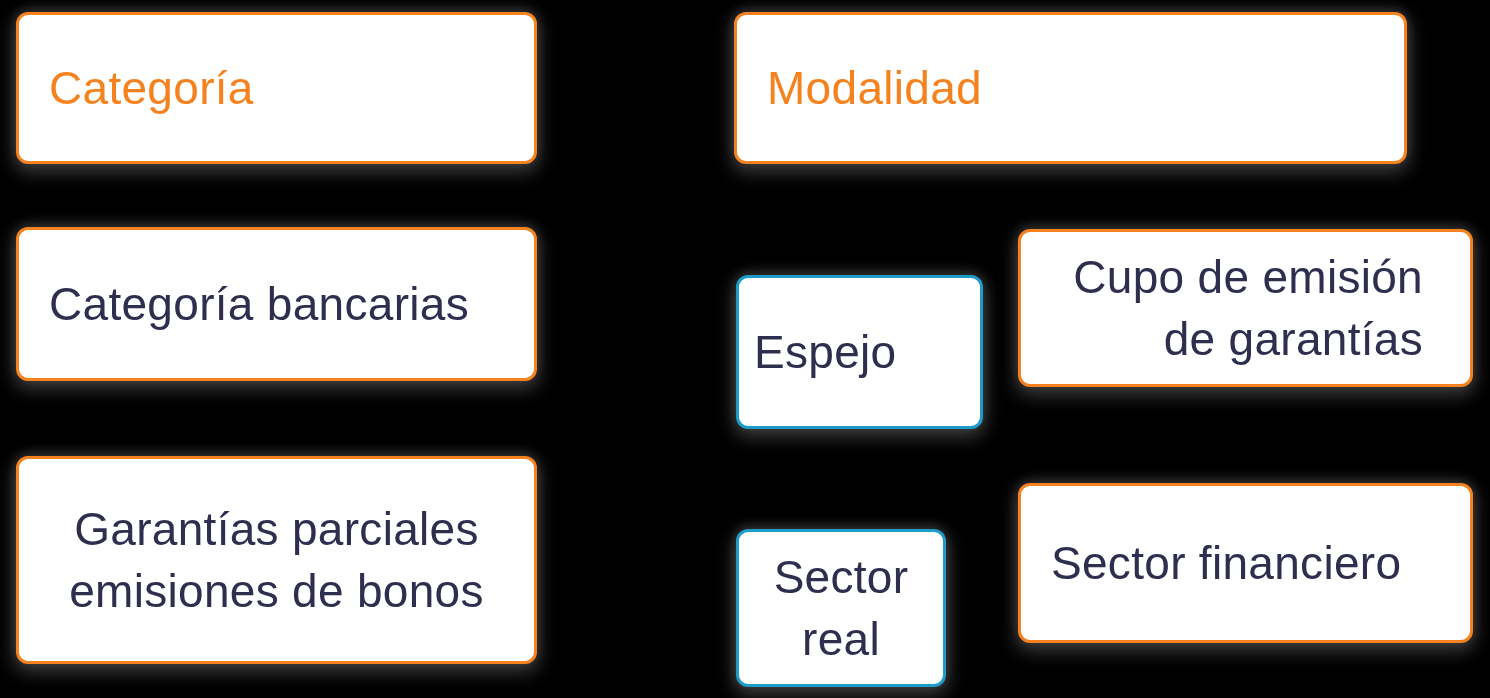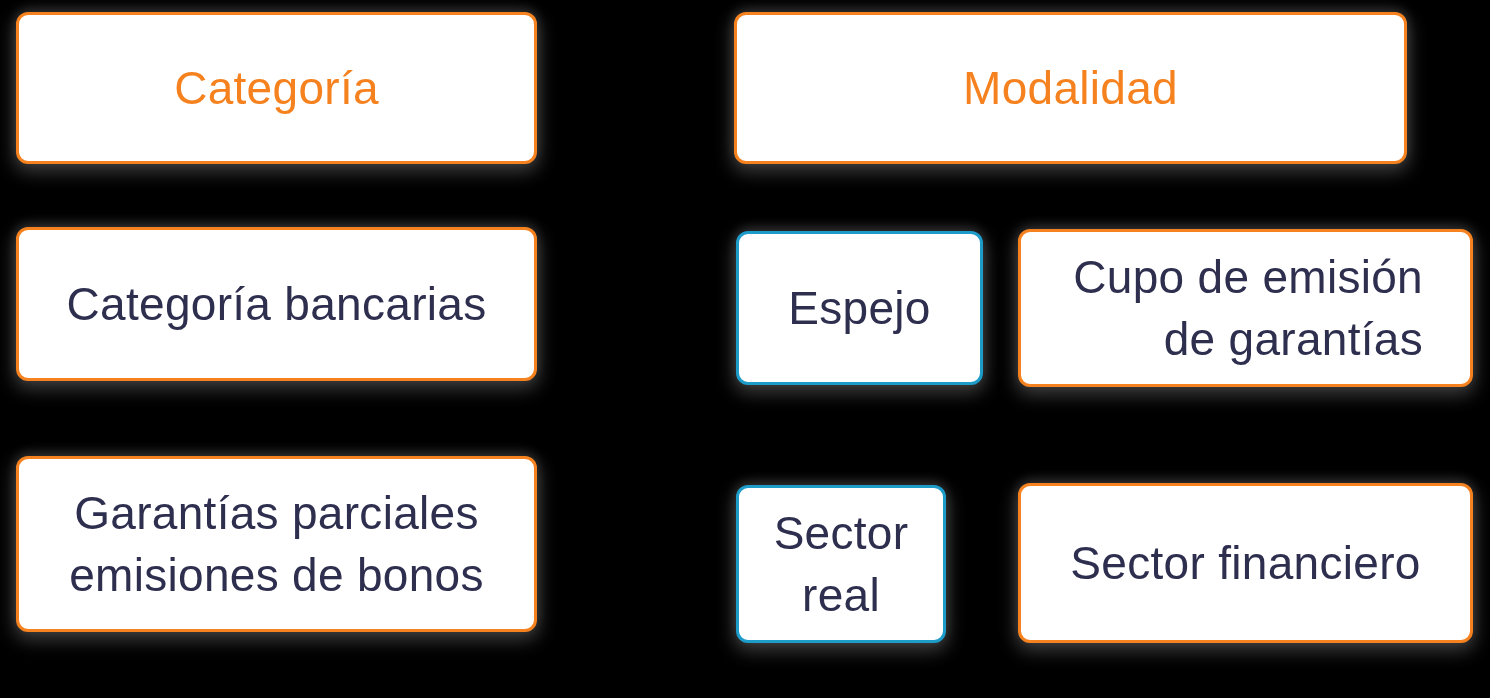--- a/index.html
+++ b/index.html
@@ -19,42 +19,42 @@
     overflow:hidden;
   }
   .stage{position:absolute;inset:0;}
   .box{
     position:absolute;
     background:var(--box-bg);
     border:3px solid var(--orange);
     border-radius:12px;
     display:flex;
     align-items:center;
-    justify-content:center;
+    justify-content:flex-start;
     text-align:center;
     font-size:46px;
     font-weight:500;
     line-height:1.35;
     letter-spacing:.3px;
     color:var(--navy);
     box-shadow:0 6px 18px 2px rgba(158,158,158,.38), 0 -4px 12px 0 rgba(158,158,158,.20);
     padding:8px 30px;
   }
   .box--header{color:var(--orange);}
-  .box--blue{border-color:var(--blue);padding:8px 15px;}
+  .box--blue{border-color:var(--blue);padding:8px 15px;margin-top:44px;}
   .box--left-align{justify-content:flex-start;text-align:right;}
   .box--left-align .wrap-narrow{max-width:372px;}
 
   
   #categoria-box          {left:16px;  top:12px;  width:521px; height:152px;}
   #modalidad-box          {left:734px; top:12px;  width:673px; height:152px;}
   #garantias-bancarias-box{left:16px;  top:227px; width:521px; height:154px;}
   #espejo-box             {left:736px; top:231px; width:247px; height:154px;}
   #cupo-box               {left:1018px;top:229px; width:455px; height:158px;}
-  #garantias-parciales-box{left:16px;  top:456px; width:521px; height:176px;}
+  #garantias-parciales-box{left:16px;  top:456px; width:521px; height:208px;}
   #sector-real-box        {left:736px; top:485px; width:210px; height:158px;}
   #sector-financiero-box  {left:1018px;top:483px; width:455px; height:160px;}
 </style>
 </head>
 <body>
 
 <div class="stage">
 
   <div id="categoria-box" class="box box--header">
     <span>Categoría</span>

